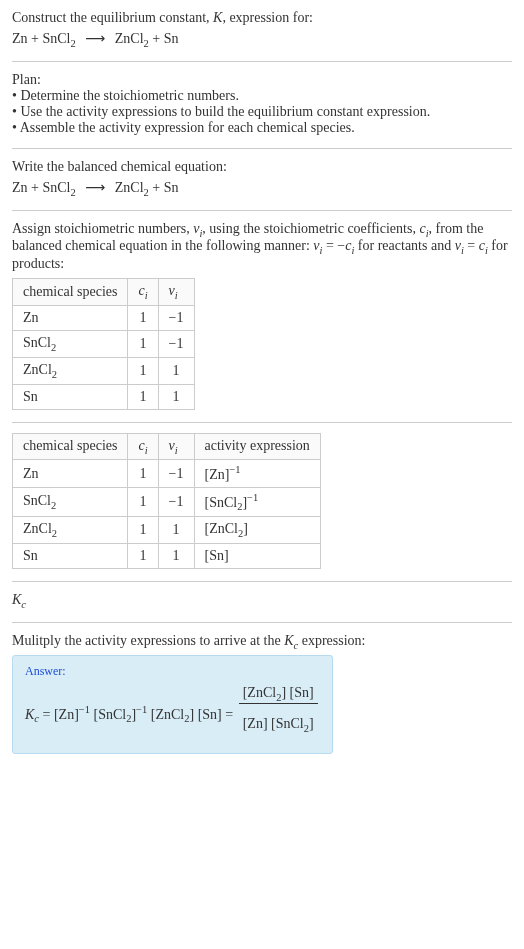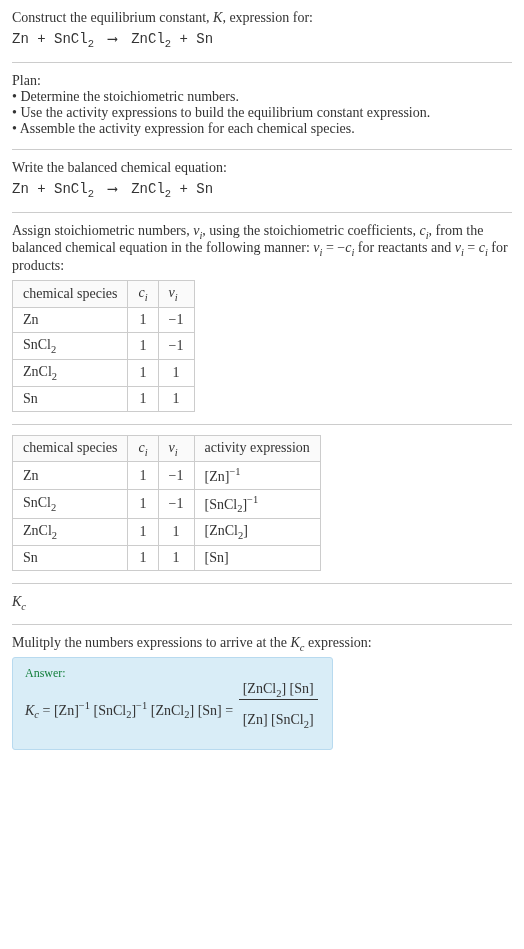--- a/index.html
+++ b/index.html
@@ -17,21 +17,21 @@
     }
     .section {
       margin-bottom: 12px;
     }
     .hr {
       border: none;
       border-top: 1px solid #ccc;
       margin: 10px 0;
     }
     .equation {
-      font-family: Liberation Mono, monospace;
+      font-family: Liberation Serif, serif;
       margin: 4px 0;
     }
     .sub {
       vertical-align: sub;
       font-size: 0.75em;
     }
     .sup {
       vertical-align: super;
       font-size: 0.75em;
     }
@@ -59,21 +59,22 @@
     .answer-box {
       background: #d9edf7;
       border: 1px solid #b8daef;
       border-radius: 3px;
       padding: 8px 12px;
       display: inline-block;
       margin-top: 4px;
     }
     .answer-label {
       font-size: 12px;
-      color: #15803d;
+      color: #1d4ed8;
+      margin-bottom: 6px;
     }
     .frac {
       display: inline-block;
       vertical-align: middle;
       margin: 0 2px;
     }
     .frac .num {
       display: block;
       border-bottom: 1px solid #333;
       padding: 0 4px;
@@ -210,21 +211,21 @@
 <div class="section">
   <div>
     <span class="italic">K</span><span class="sub italic">c</span>
   </div>
 </div>
 
 <hr class="hr">
 
 <div class="section">
   <div>
-    <span>Mulitply the numbers expressions to arrive at the </span><span class="italic">K</span><span class="sub italic">c</span><span> expression:</span>
+    <span>Mulitply the activity expressions to arrive at the </span><span class="italic">K</span><span class="sub italic">c</span><span> expression:</span>
   </div>
   <div class="answer-box">
     <div class="answer-label">Answer:</div>
     <div>
       <span class="italic">K</span><span class="sub italic">c</span><span> = </span><span>[Zn]</span><span class="sup">−1</span><span> </span><span>[SnCl</span><span class="sub">2</span><span>]</span><span class="sup">−1</span><span> </span><span>[ZnCl</span><span class="sub">2</span><span>]</span><span> </span><span>[Sn]</span><span> = </span><span class="frac"><span class="num"><span>[ZnCl</span><span class="sub">2</span><span>] [Sn]</span></span><span class="den"><span>[Zn] [SnCl</span><span class="sub">2</span><span>]</span></span></span>
     </div>
   </div>
 </div>
 
 </body></html>

